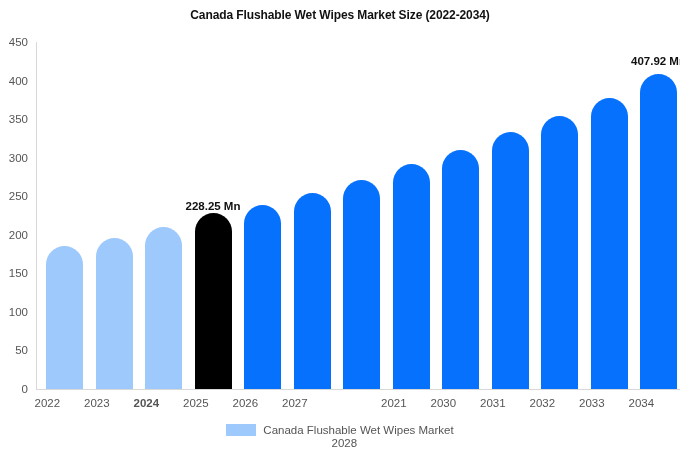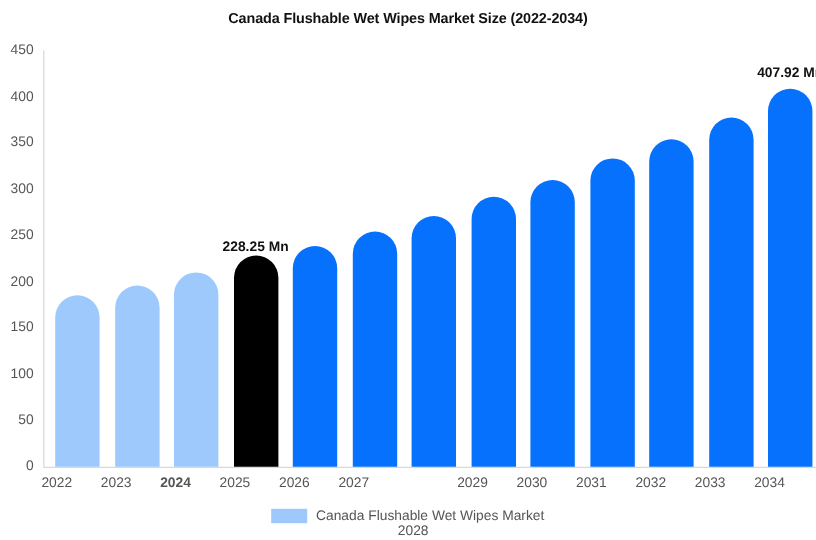--- a/index.html
+++ b/index.html
@@ -165,21 +165,21 @@
         <div class="bar" style="left: 604px; height: 314.552px; background: rgb(5, 113, 253);"></div>
       </div>
     <div id="x-ticks">
         <div class="x-tick" style="left: -1.5px;">2022</div>
         <div class="x-tick" style="left: 48px;">2023</div>
         <div class="x-tick" style="left: 97.5px; font-weight: bold;">2024</div>
         <div class="x-tick" style="left: 147px;">2025</div>
         <div class="x-tick" style="left: 196.5px;">2026</div>
         <div class="x-tick" style="left: 246px;">2027</div>
         <div class="x-tick" style="left: 295.5px; margin-top: 40px;">2028</div>
-        <div class="x-tick" style="left: 345px;">2029</div>
+        <div class="x-tick" style="left: 345px;">2021</div>
         <div class="x-tick" style="left: 394.5px;">2030</div>
         <div class="x-tick" style="left: 444px;">2031</div>
         <div class="x-tick" style="left: 493.5px;">2032</div>
         <div class="x-tick" style="left: 543px;">2033</div>
         <div class="x-tick" style="left: 592.5px;">2034</div>
       </div>
     <div id="bar-labels">
         <div class="bar-label" style="top: 158px; left: 147px; width: 60px; text-align: center;">228.25 Mn</div>
         <div class="bar-label" style="top: 13.4484px; left: 592.5px; width: 60px; text-align: center;">407.92 Mn</div>
       </div>

